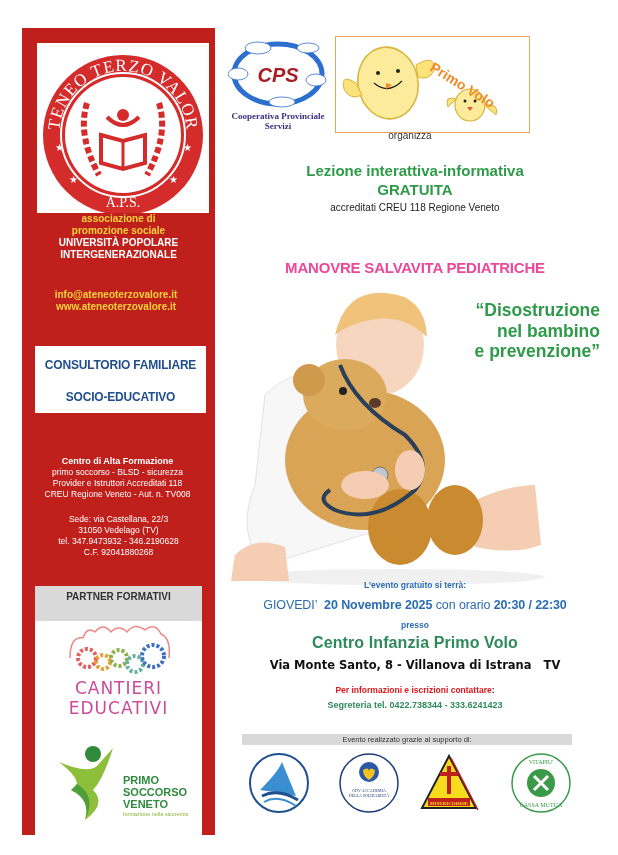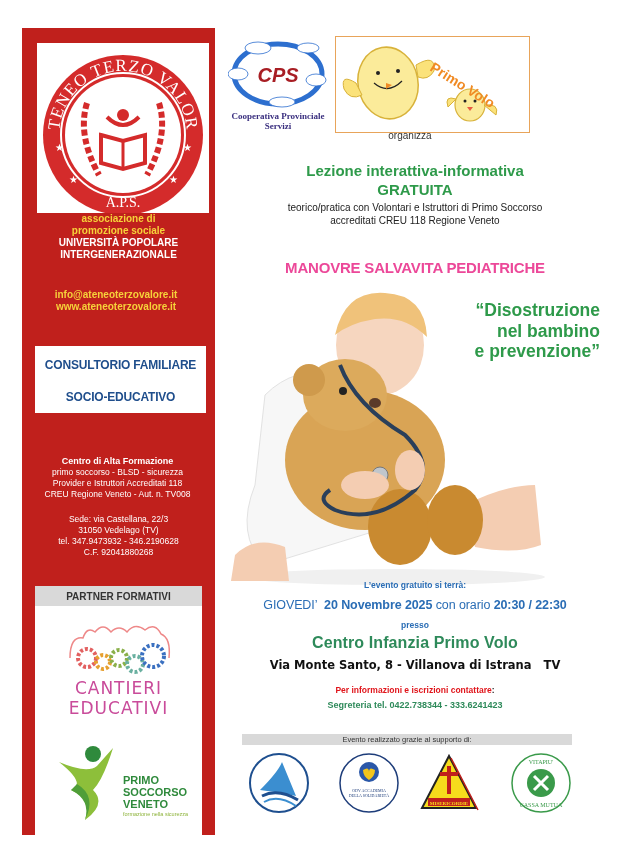--- a/index.html
+++ b/index.html
@@ -40,21 +40,21 @@
   .centro .t { font-weight: bold; font-size: 9px; }
   .sede {
     position: absolute; left: 0; top: 486px; width: 193px; text-align: center;
     color: #ffffff; font-size: 8.5px; line-height: 11px;
   }
   .partner-box {
     position: absolute; left: 13px; top: 558px; width: 167px; height: 249px;
     background: #ffffff;
   }
   .partner-head {
-    position: absolute; left: 0; top: 0; width: 167px; height: 20px;
+    position: absolute; left: 0; top: 0; width: 167px; height: 35px;
     background: #d9d9d9; text-align: center; font-weight: bold;
     font-size: 10px; line-height: 21px; color: #333333;
   }
   .cantieri {
     position: absolute; left: 0; top: 92px; width: 167px; text-align: center;
     font-size: 17px; line-height: 20px; color: #c94b9a; letter-spacing: 1px;
     font-family: "DejaVu Sans", sans-serif;
   }
   .psv-text {
     position: absolute; left: 88px; top: 188px; color: #2f8a3c;
@@ -239,21 +239,20 @@
   </svg>
   <div class="primovolo-label">Primo Volo</div>
 </div>
 <div class="organizza">organizza</div>
 
 <div class="center-col lezione">
   <div>Lezione interattiva-informativa</div>
   <div>GRATUITA</div>
 </div>
 <div class="center-col teorico">
-  <div>teorico/pratica con Volontari e Istruttori di Primo Soccorso</div>
   <div>accreditati CREU 118 Regione Veneto</div>
 </div>
 <div class="center-col manovre">MANOVRE SALVAVITA PEDIATRICHE</div>
 
 <svg class="photo" viewBox="0 0 320 300">
 
   <ellipse cx="170" cy="292" rx="150" ry="8" fill="#f0f0f0"></ellipse>
 
   <path d="M40 110 Q70 80 110 90 L160 110 L170 240 L40 280 Q10 250 30 200 Z" fill="#f7f7f7" stroke="#e2e2e2"></path>
 

